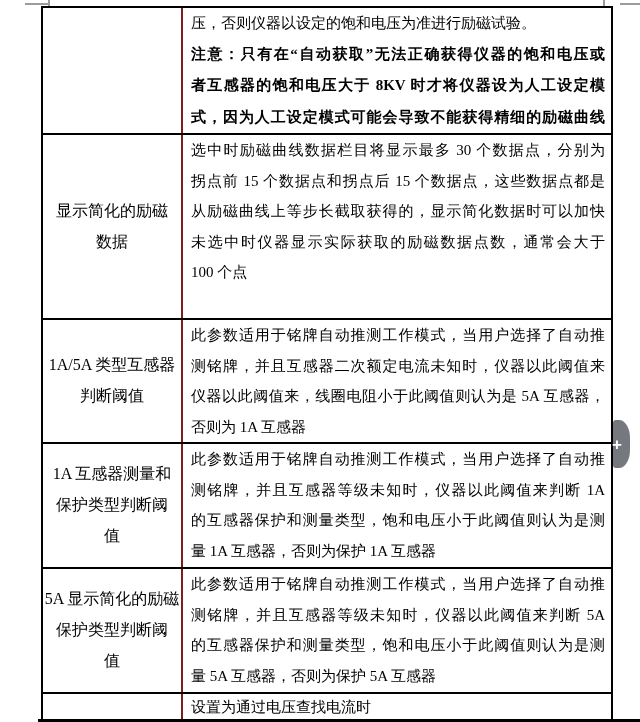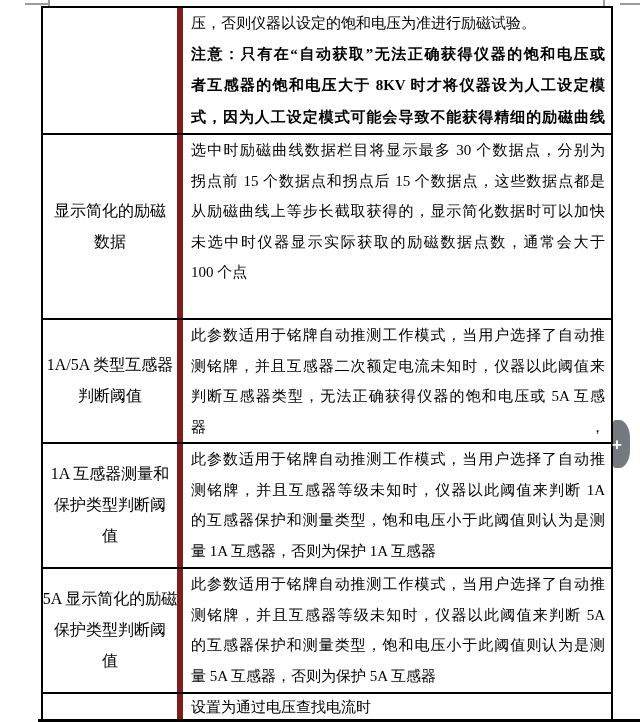--- a/index.html
+++ b/index.html
@@ -21,21 +21,21 @@
   }
   .row{display:flex;box-sizing:border-box;border-bottom:2px solid #000;overflow:hidden;}
   .row.r1{height:127px;}
   .row.r2{height:185px;}
   .row.r3{height:124px;}
   .row.r4{height:125px;}
   .row.r5{height:125px;}
   .row.r6{height:28px;border-bottom:none;}
 
   .cl{
-    width:140px;box-sizing:border-box;border-right:6px solid #7f1d1d;
+    width:140px;box-sizing:border-box;border-right:2px solid #7f1d1d;
     display:flex;flex-direction:column;justify-content:center;align-items:center;
     text-align:center;font-size:16px;line-height:30.8px;
   }
   .cl .lline{white-space:nowrap;}
 
   .cr{flex:1;box-sizing:border-box;padding:0 6px 0 8px;font-size:15px;}
   .cr .ln{line-height:30.6px;}
   .row.r1 .cr .ln{line-height:31.2px;font-family:Liberation Serif, serif;}
   .row.r6 .cr .ln{line-height:26px;}
   .ln.j{text-align:justify;text-align-last:justify;}
@@ -92,21 +92,21 @@
     </div>
 
     <div class="row r3">
       <div class="cl">
         <div class="lline">1A/5A 类型互感器</div>
         <div class="lline">判断阈值</div>
       </div>
       <div class="cr">
         <div class="ln j">此参数适用于铭牌自动推测工作模式，当用户选择了自动推</div>
         <div class="ln j">测铭牌，并且互感器二次额定电流未知时，仪器以此阈值来</div>
-        <div class="ln j">判断互感器类型，无法正确获得仪器的饱和电压或 5A 互感器，</div>
+        <div class="ln j">仪器以此阈值来，线圈电阻小于此阈值则认为是 5A 互感器，</div>
         <div class="ln">否则为 1A 互感器</div>
       </div>
     </div>
 
     <div class="row r4">
       <div class="cl">
         <div class="lline">1A 互感器测量和</div>
         <div class="lline">保护类型判断阈</div>
         <div class="lline">值</div>
       </div>

